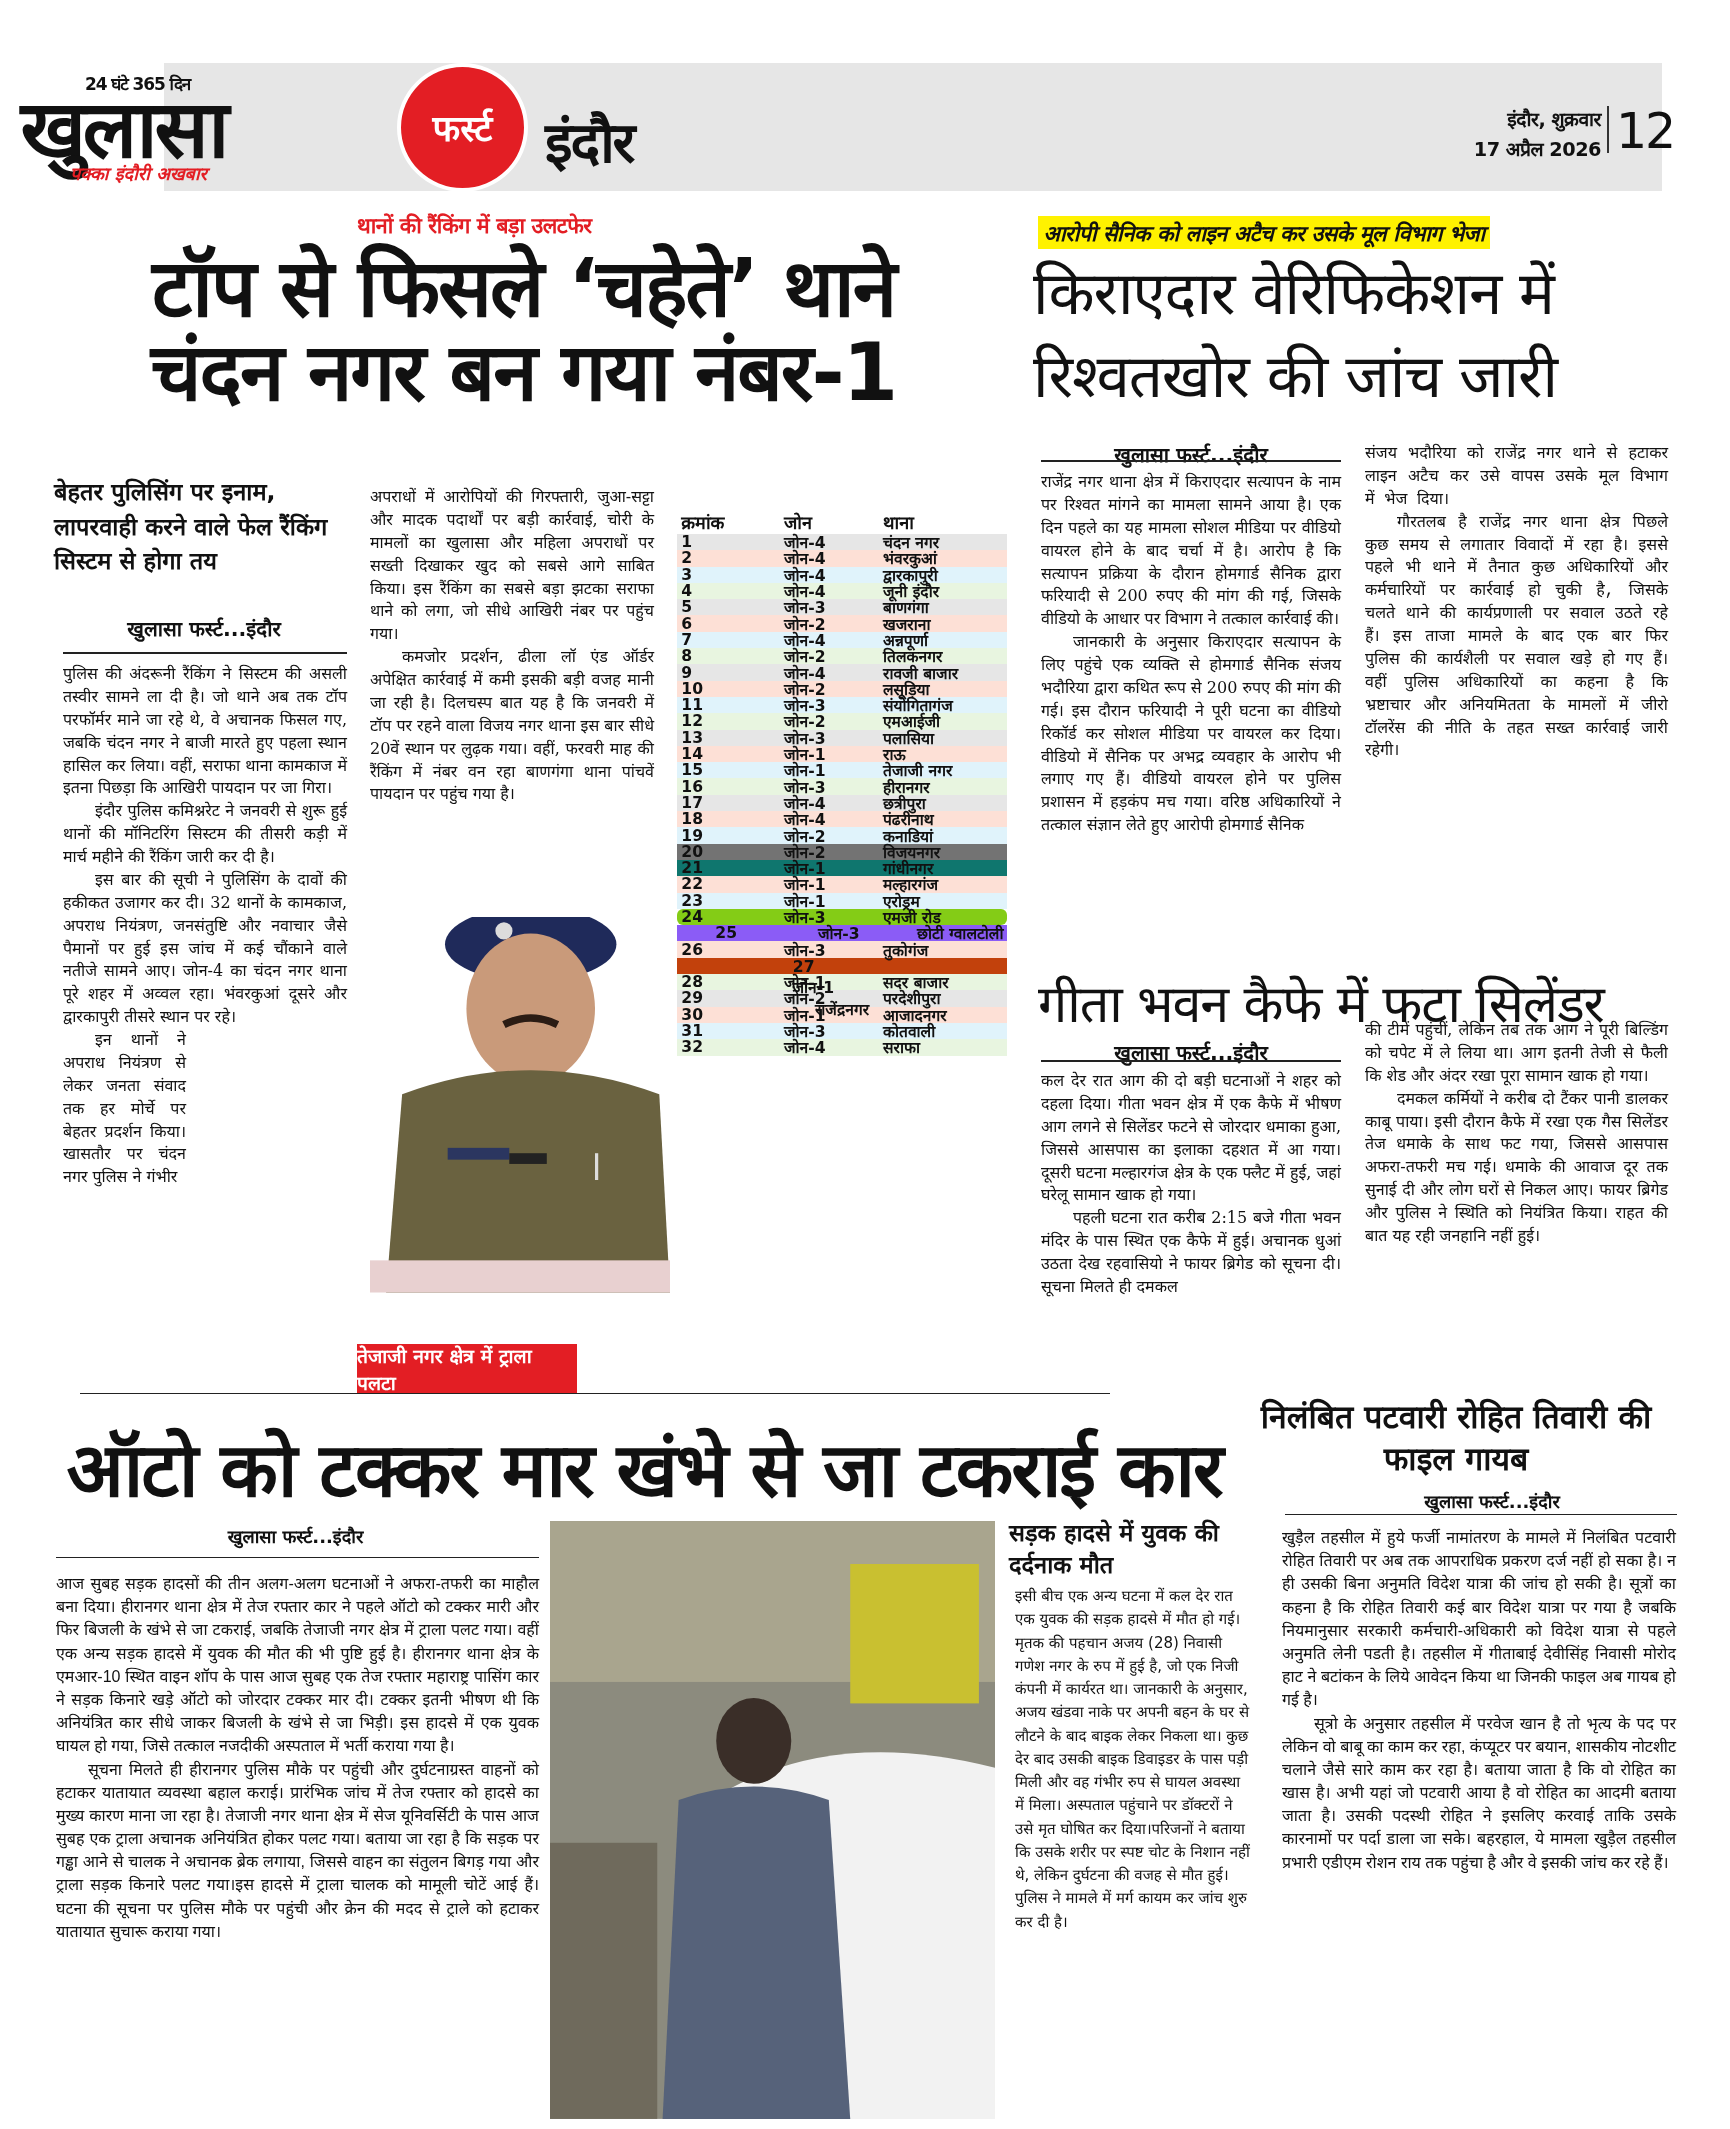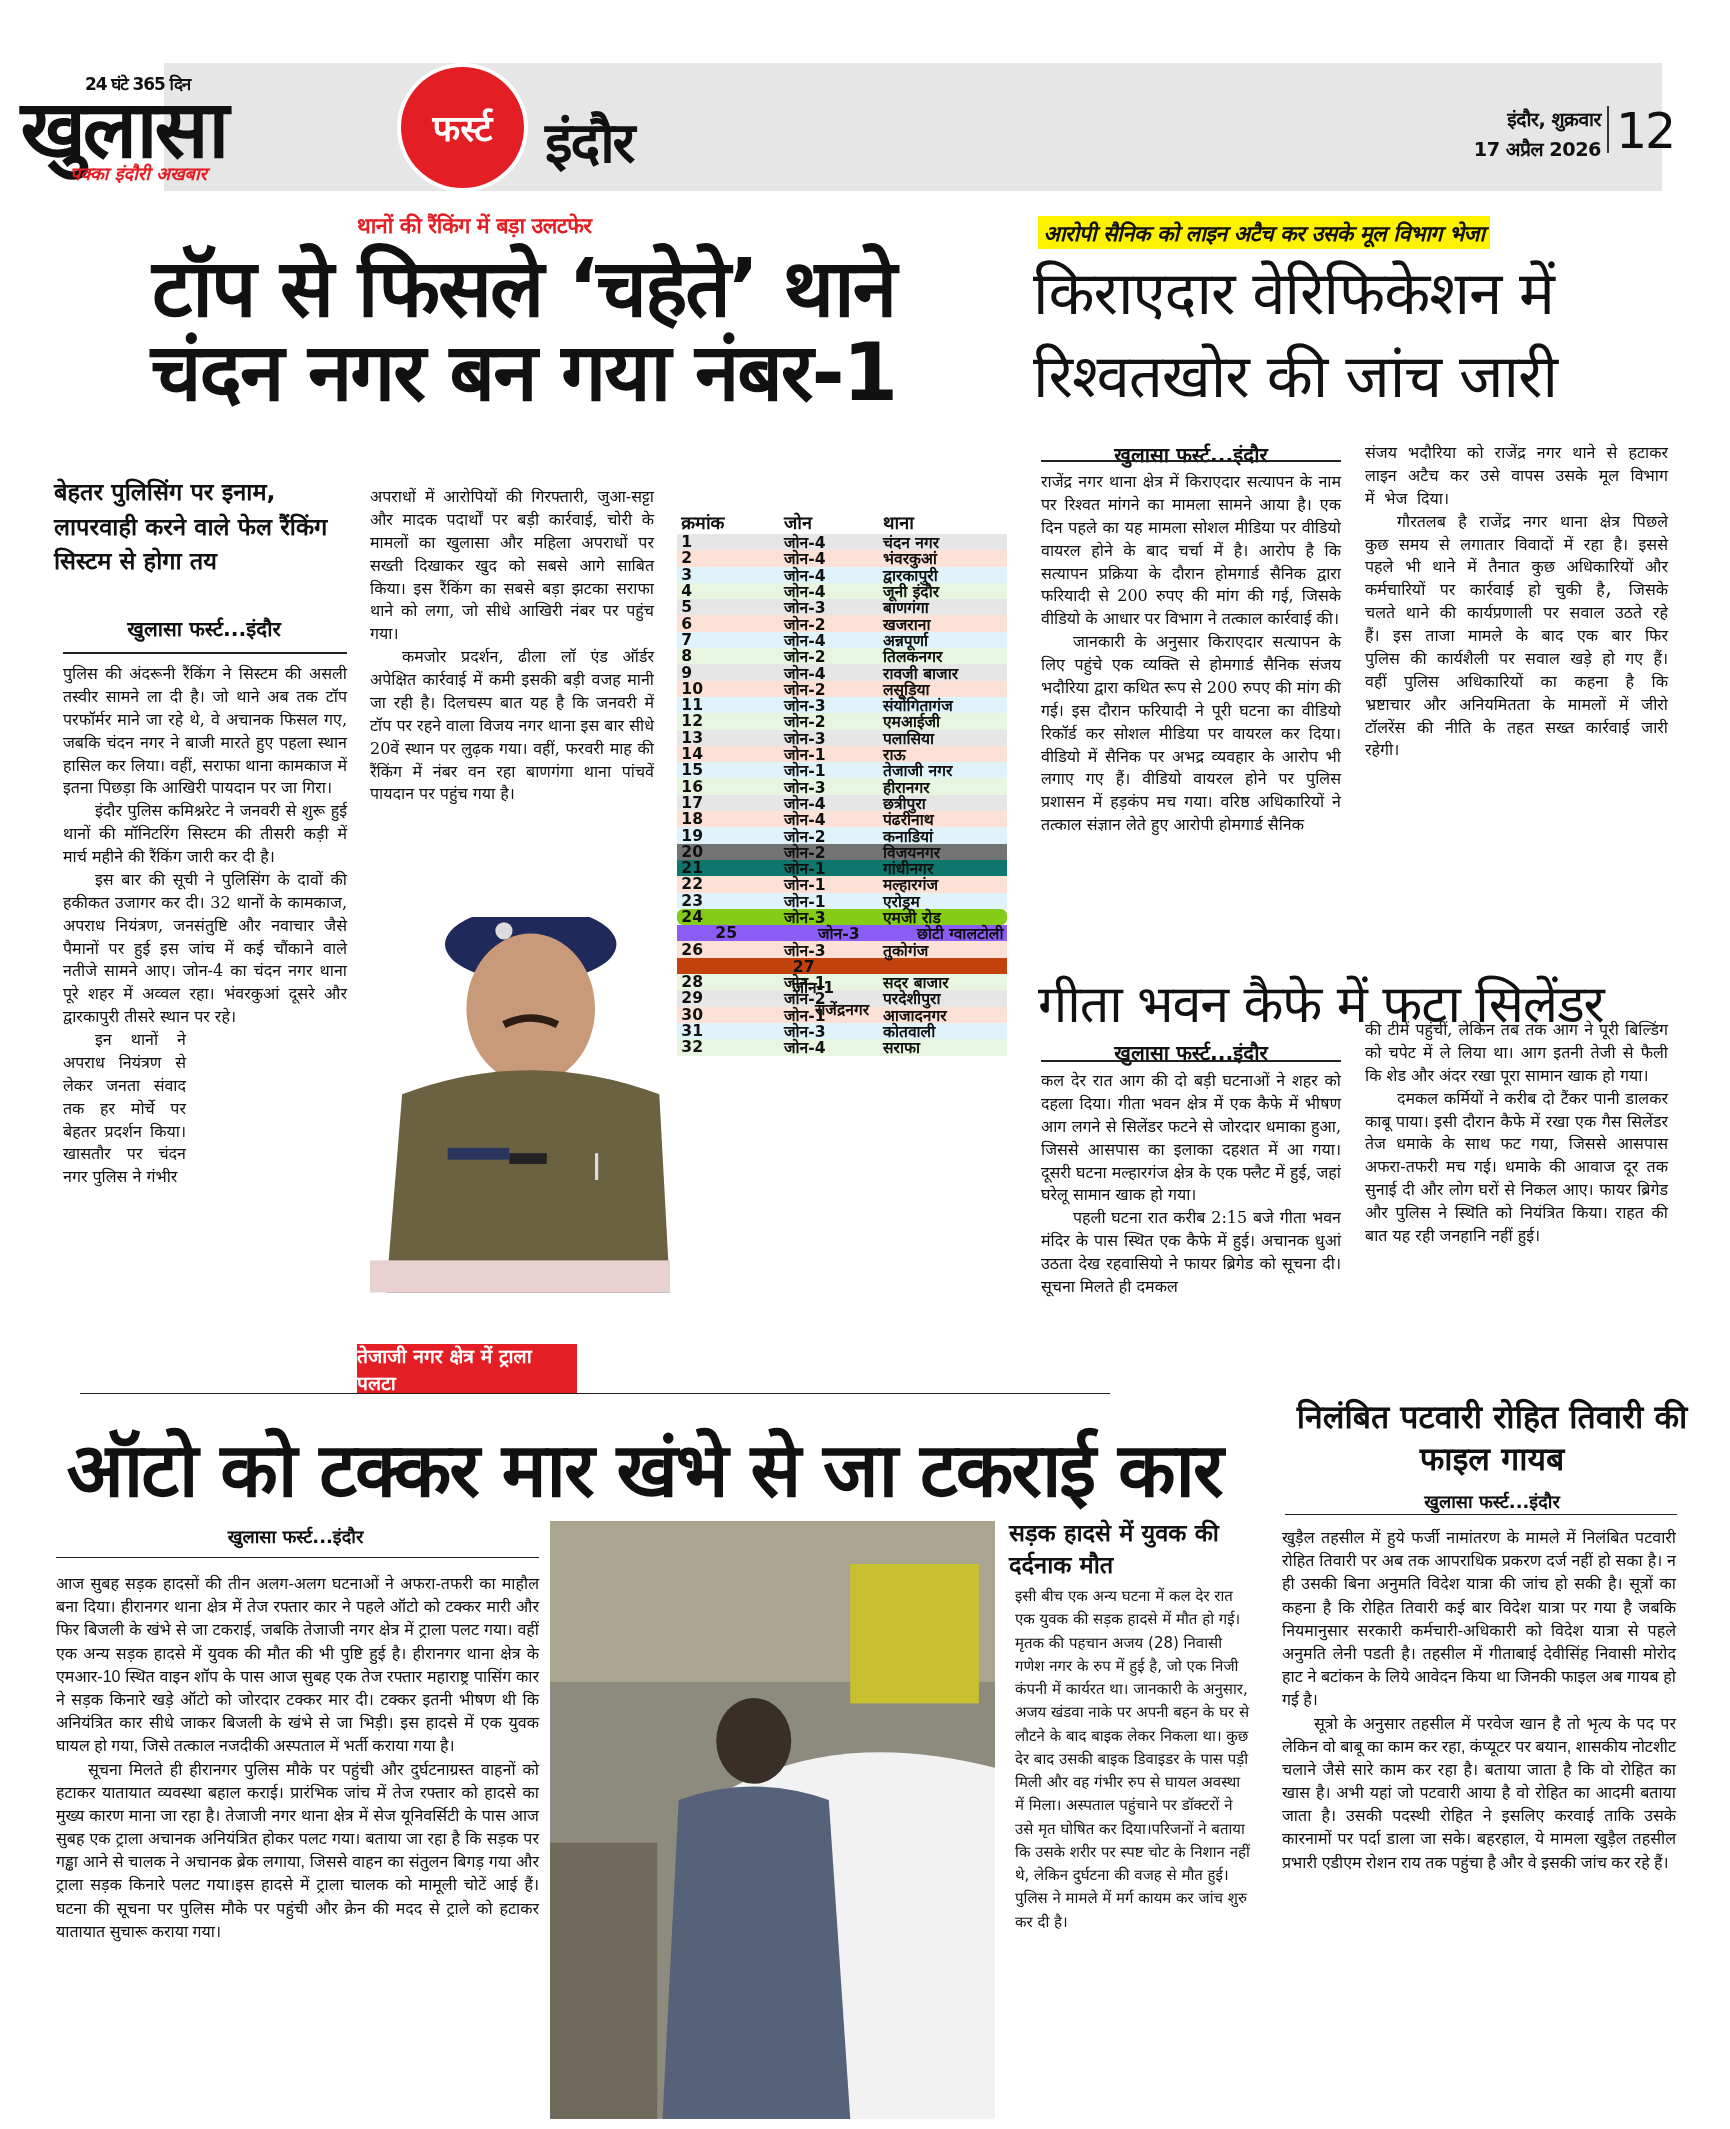--- a/index.html
+++ b/index.html
@@ -41,21 +41,21 @@
 
   
   .yellow-kicker { left: 1038px; top: 216px; background: #fff200; font-size: 21.5px; font-weight: bold; font-style: italic; padding: 2.1px 5.4px; letter-spacing: -0.5px; }
   .right-hl { left: 1033px; top: 252px; width: 644px; font-size: 60px; line-height: 1.38; letter-spacing: -1.1px; }
 
   .red-bar { left: 357px; top: 1344px; width: 220px; height: 49px; background: #e31e24; color: #fff; font-size: 19.3px; font-weight: bold; display: flex; align-items: center; justify-content: center; }
   .big-hl2 { left: 54px; top: 1416px; width: 1212px; font-size: 75px; font-weight: bold; letter-spacing: -2.1px; text-align: center; }
 
   .photo2 { left: 550px; top: 1521px; width: 445px; height: 598px; overflow: hidden; }
   .side-hl { left: 1009px; top: 1518px; width: 215px; font-size: 23.6px; font-weight: bold; line-height: 1.35; }
-  .right-hl3 { left: 1288px; top: 1397px; width: 408px; font-size: 32px; font-weight: bold; line-height: 1.3; text-align: center; }
+  .right-hl3 { left: 1252px; top: 1397px; width: 408px; font-size: 32px; font-weight: bold; line-height: 1.3; text-align: center; }
 </style>
 </head>
 <body>
 
 <div class="abs mast-band"></div>
 <div class="abs tagline-top">24 घंटे 365 दिन</div>
 <div class="abs brand">खुलासा</div>
 <div class="abs brand-sub">पक्का इंदौरी अखबार</div>
 <div class="abs brand-circle" style="left:397px;">फर्स्ट</div>
 <div class="abs city" style="left:545px;">इंदौर</div>

